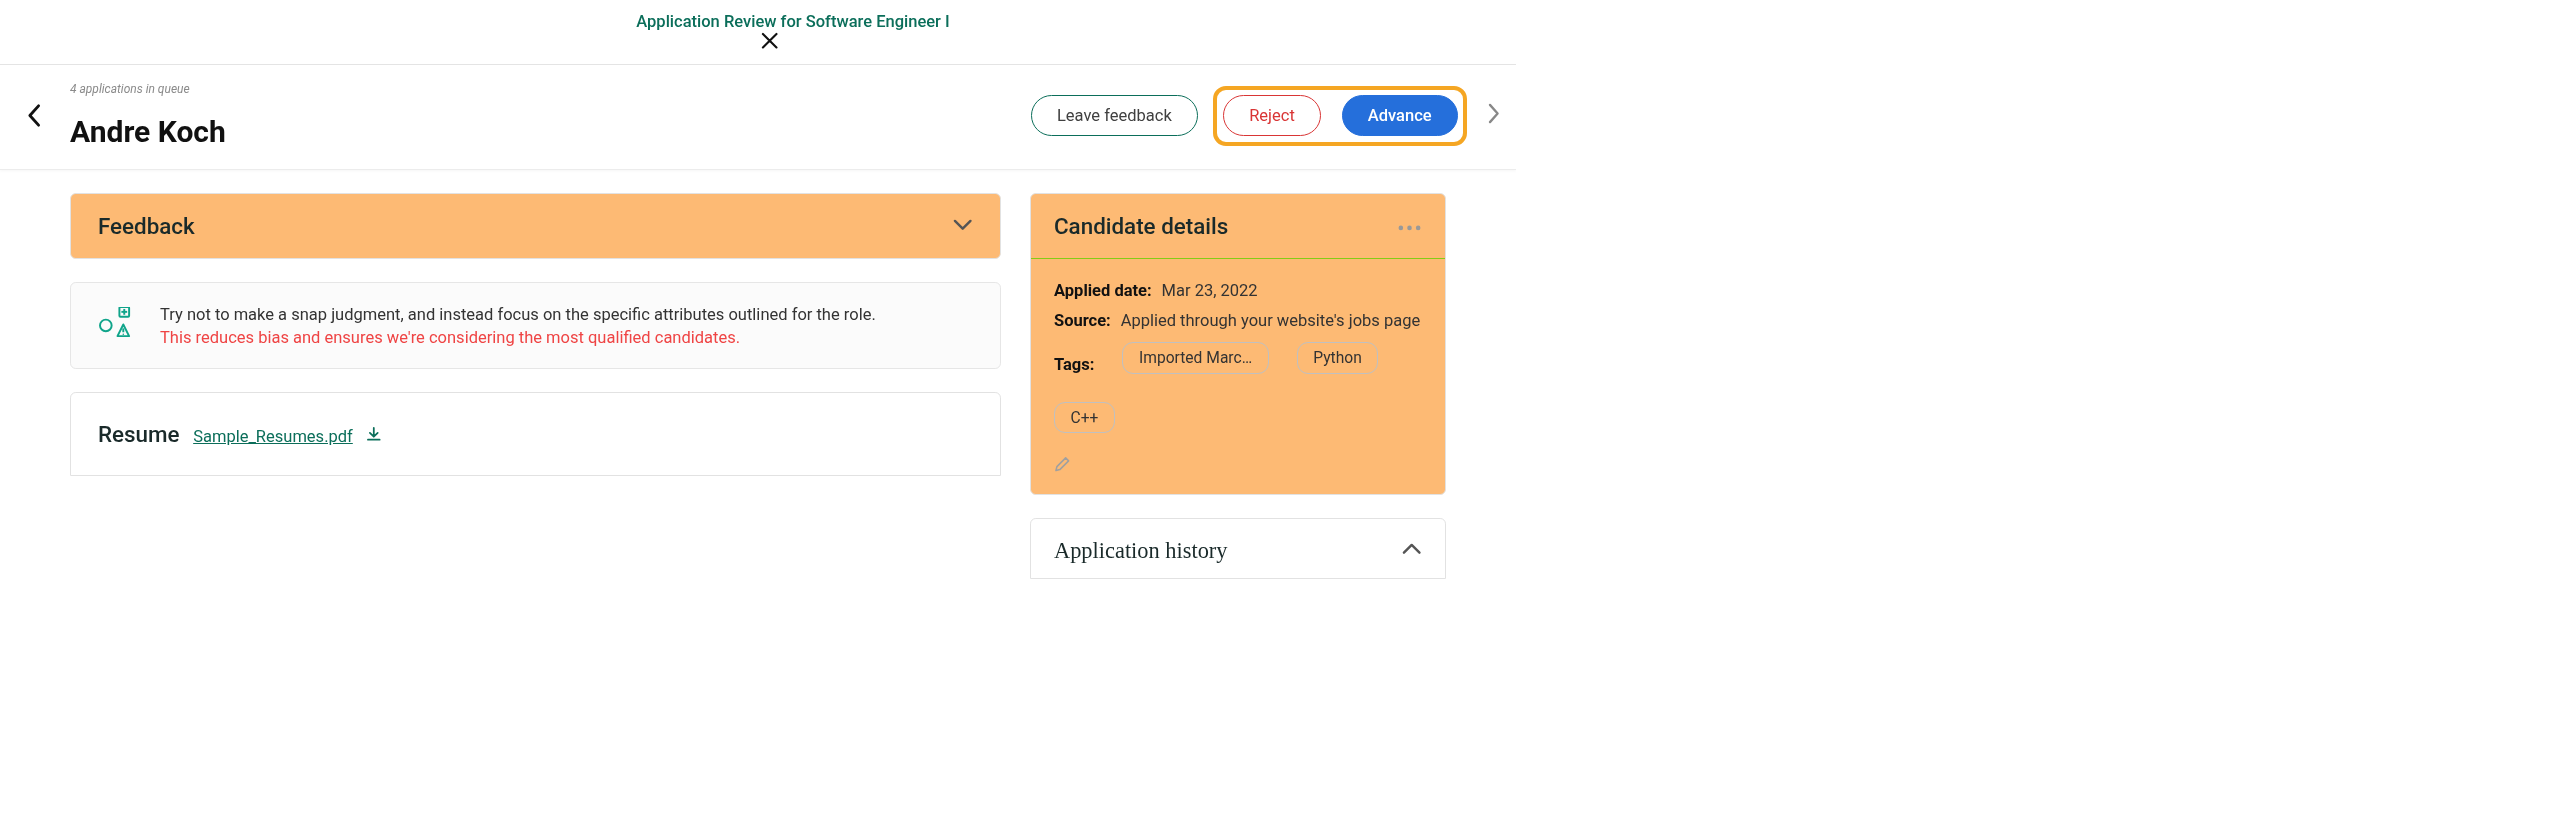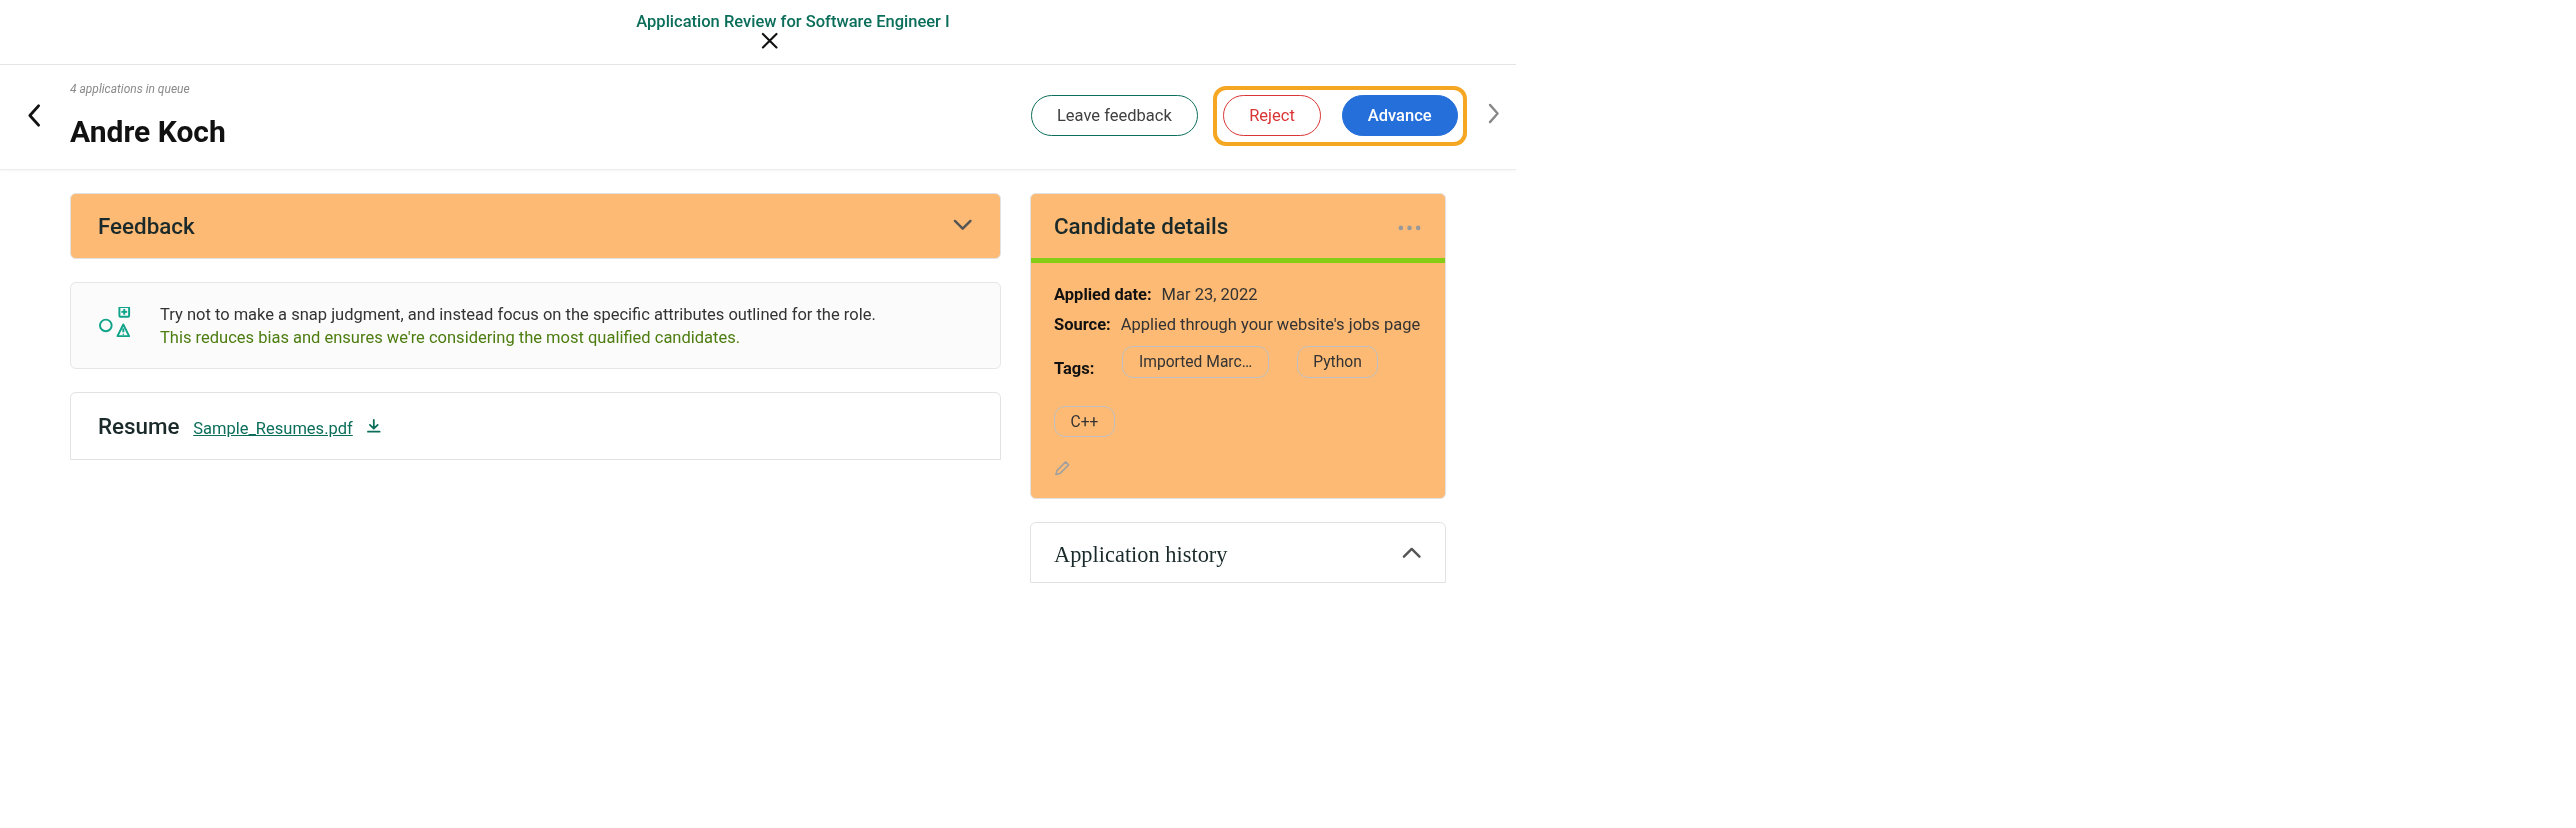--- a/index.html
+++ b/index.html
@@ -124,27 +124,27 @@
     .info-icon-wrap {
       padding-top: 1.9px;
     }
     .info-text-1 {
       font-size: 16.5px;
       color: #333;
       margin-bottom: 3.9px;
     }
     .info-text-2 {
       font-size: 16.5px;
-      color: #4d7c0f;
+      color: #ef4444;
     }
     .resume-card {
       border: 1px solid #e2e2e2;
       border-radius: 5.8px 5.8px 0 0;
       background: #fff;
-      padding: 20px 27px;
+      padding: 28px 27px;
     }
     .resume-row {
       display: flex;
       align-items: baseline;
       gap: 13.6px;
     }
     .resume-title {
       font-size: 22.4px;
       font-weight: 500;
       color: #1a2a2a;
@@ -159,21 +159,21 @@
       color: #0b6e5a;
       cursor: pointer;
       display: inline-flex;
       vertical-align: middle;
     }
     .details-header {
       display: flex;
       justify-content: space-between;
       align-items: center;
       padding: 19.4px 23px;
-      border-bottom: 5px solid #84cc16;
+      border-bottom: 1px solid #84cc16;
     }
     .details-title {
       font-size: 22.4px;
       font-weight: 500;
       color: #1a2a2a;
     }
     .dots-icon { cursor: pointer; color: #999; }
     .details-body {
       padding: 21.4px 23px 17.5px 23px;
     }

